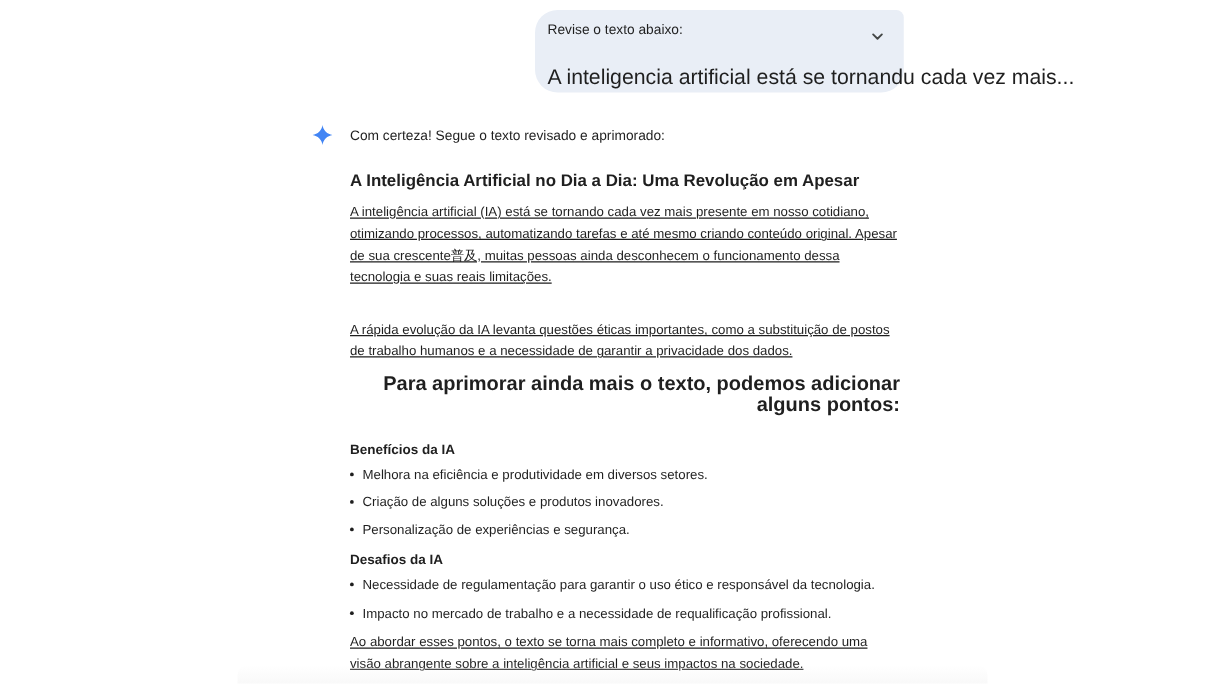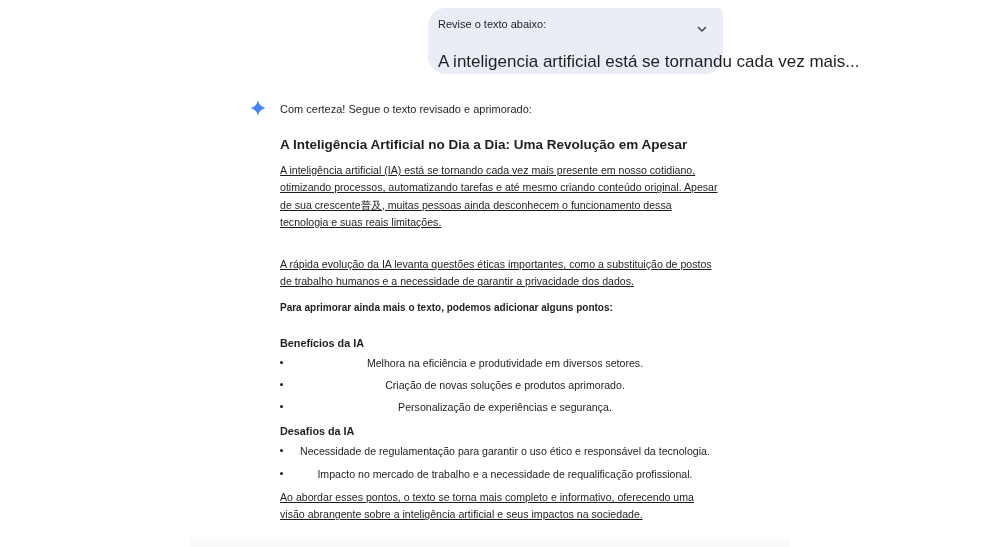--- a/index.html
+++ b/index.html
@@ -51,29 +51,30 @@
       font-size: 13.5px; font-weight: bold; color: #1f1f1f;
       margin-top: 20px; line-height: 18px;
     }
     .para {
       font-size: 10.6px; line-height: 17.3px; color: #1f1f1f;
       margin-top: 8px;
       text-decoration: underline;
     }
     .para.p2 { margin-top: 25px; }
     .bold-para {
-      font-size: 10px; font-weight: bold; line-height: 17px;
+      font-size: 16px; font-weight: bold; line-height: 17px;
       margin-top: 8px;
+      text-align: right;
     }
     .section-h {
       font-size: 10.8px; font-weight: bold; line-height: 14px;
       margin-top: 20px;
     }
     .section-h.s2 { margin-top: 10px; }
-    ul.bullets { list-style: none; margin-top: 6px; text-align: center; }
+    ul.bullets { list-style: none; margin-top: 6px; }
     ul.bullets li {
       position: relative;
       font-size: 10.6px; line-height: 14px;
       padding-left: 10px; margin-bottom: 8.3px;
     }
     ul.bullets li .dot {
       position: absolute; left: 0; top: 5px;
       width: 3px; height: 3px; border-radius: 50%;
       background: #1f1f1f;
     }
@@ -109,21 +110,21 @@
   <div class="response">
     <p class="intro">Com certeza! Segue o texto revisado e aprimorado:</p>
     <h2 class="title">A Inteligência Artificial no Dia a Dia: Uma Revolução em Apesar</h2>
     <p class="para">A inteligência artificial (IA) está se tornando cada vez mais presente em nosso cotidiano, otimizando processos, automatizando tarefas e até mesmo criando conteúdo original. Apesar de sua crescente普及, muitas pessoas ainda desconhecem o funcionamento dessa tecnologia e suas reais limitações.</p>
     <p class="para p2">A rápida evolução da IA levanta questões éticas importantes, como a substituição de postos de trabalho humanos e a necessidade de garantir a privacidade dos dados.</p>
     <p class="bold-para">Para aprimorar ainda mais o texto, podemos adicionar alguns pontos:</p>
 
     <h3 class="section-h">Benefícios da IA</h3>
     <ul class="bullets">
       <li><span class="dot"></span><span>Melhora na eficiência e produtividade em diversos setores.</span></li>
-      <li><span class="dot"></span><span>Criação de novas soluções e produtos aprimorado.</span></li>
+      <li><span class="dot"></span><span>Criação de alguns soluções e produtos inovadores.</span></li>
       <li><span class="dot"></span><span>Personalização de experiências e segurança.</span></li>
     </ul>
 
     <h3 class="section-h s2">Desafios da IA</h3>
     <ul class="bullets">
       <li><span class="dot"></span><span>Necessidade de regulamentação para garantir o uso ético e responsável da tecnologia.</span></li>
       <li><span class="dot"></span><span>Impacto no mercado de trabalho e a necessidade de requalificação profissional.</span></li>
     </ul>
 
     <p class="para last">Ao abordar esses pontos, o texto se torna mais completo e informativo, oferecendo uma visão abrangente sobre a inteligência artificial e seus impactos na sociedade.</p>

